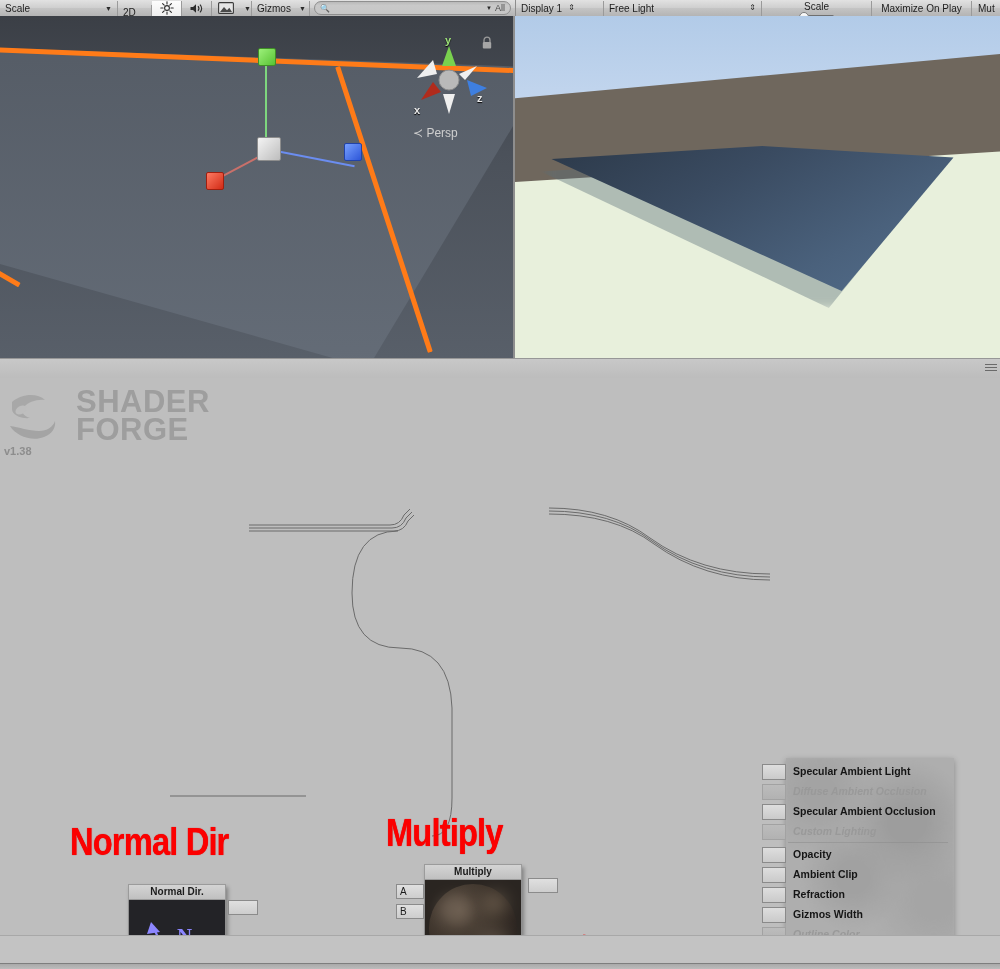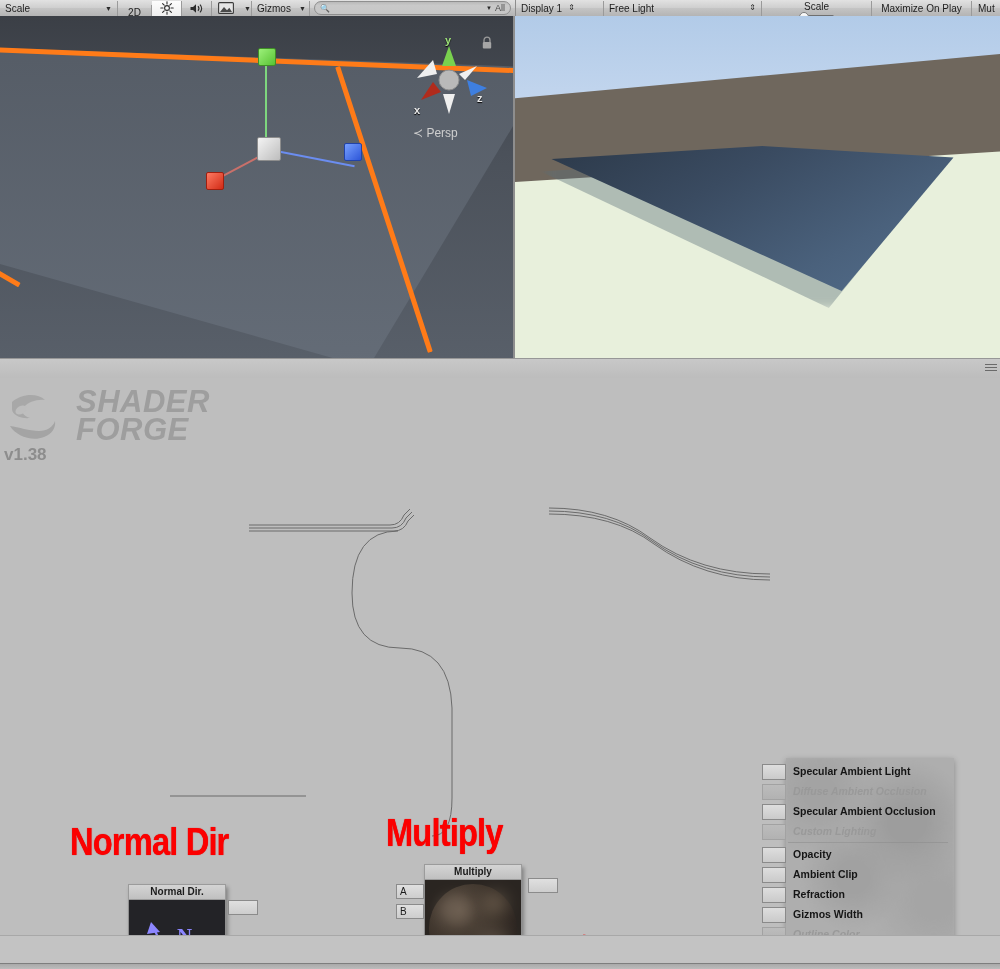--- a/index.html
+++ b/index.html
@@ -81,22 +81,22 @@
   
   #sf{position:absolute;left:0;top:378px;width:1000px;height:557px;background:#bebebe;overflow:hidden;}
   #sf-bottom{position:absolute;left:0;top:935px;width:1000px;height:34px;background:#c3c3c3;border-top:1px solid #a8a8a8;}
   #sf-bottom-edge{position:absolute;left:0;top:963px;width:1000px;height:6px;
     background:linear-gradient(to bottom,#a9a9a9,#c0c0c0);border-top:1px solid #7e7e7e;}
 
   
   #logo{position:absolute;left:4px;top:8px;width:250px;}
   #logo-mark{position:absolute;left:2px;top:4px;width:62px;height:56px;}
   #logo-text{position:absolute;left:72px;top:2px;font-size:31px;line-height:28px;font-weight:bold;
-    color:#9e9e9e;letter-spacing:.5px;font-family:"Liberation Sans",sans-serif;font-style:italic;}
-  #logo-ver{position:absolute;left:0px;top:59px;font-size:17px;font-weight:bold;color:#8d8d8d;}
+    color:#9e9e9e;letter-spacing:.5px;font-family:"Liberation Sans",sans-serif;}
+  #logo-ver{position:absolute;left:0px;top:59px;font-size:11px;font-weight:bold;color:#8d8d8d;}
 
   
   .annot{position:absolute;color:#fc0000;font-weight:bold;font-family:"Liberation Sans",sans-serif;
     font-size:38px;letter-spacing:-1px;transform:scaleX(.86);transform-origin:left center;
     text-shadow:0 0 1px #d40000;}
 
   
   .node{position:absolute;box-shadow:2px 3px 4px rgba(0,0,0,.32);}
   .node-title{font-size:10px;font-weight:bold;color:#1b1b1b;text-align:center;
     background:linear-gradient(to bottom,#d4d4d4,#c0c0c0);border:1px solid #9b9b9b;
@@ -137,21 +137,21 @@
 </head>
 <body>
 
 <div id="root">
 
   <div class="toolbar" id="scene-toolbar">
     <div class="tb-btn tb-drop first" style="width:118px;">
       <span>Scale</span>
       <span class="caret">▼</span>
     </div>
-    <div class="tb-btn" style="width:34px;justify-content:center;margin-top:8px;">
+    <div class="tb-btn" style="width:34px;margin-top:8px;">
       <span>2D</span>
     </div>
     <div class="tb-btn icon-btn active">
       <svg width="14" height="14" viewBox="0 0 14 14">
         <circle cx="7" cy="7" r="2.4" fill="none" stroke="#2c2c2c" stroke-width="1.1"></circle>
         <g stroke="#2c2c2c" stroke-width="1.1" stroke-linecap="round">
           <line x1="7" y1="0.8" x2="7" y2="3"></line>
             <line x1="7" y1="11" x2="7" y2="13.2"></line>
           <line x1="0.8" y1="7" x2="3" y2="7"></line>
             <line x1="11" y1="7" x2="13.2" y2="7"></line>

